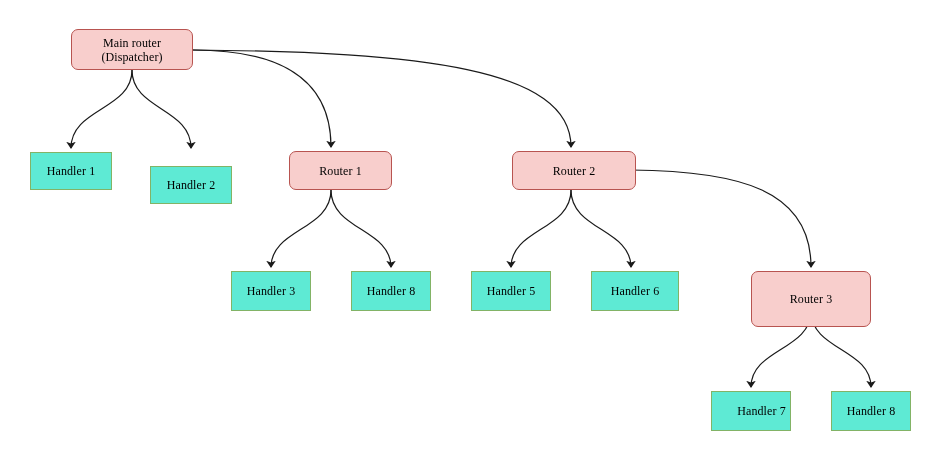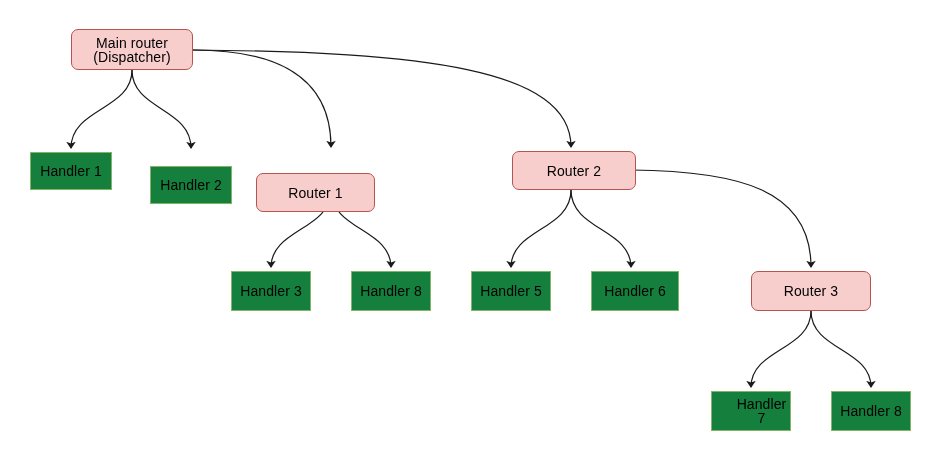--- a/index.html
+++ b/index.html
@@ -21,32 +21,33 @@
     width: 941px;
     height: 461px;
   }
   .node {
     position: absolute;
     box-sizing: border-box;
     display: flex;
     align-items: center;
     justify-content: center;
     text-align: center;
-    font-size: 14px;
+    font-size: 12px;
     line-height: 14px;
     color: #000000;
     letter-spacing: 0.1px;
+    font-family: Liberation Serif, serif;
   }
   .node-router {
     background: #f8cecc;
     border: 1px solid #b85450;
     border-radius: 7px;
   }
   .node-handler {
-    background: #15803d;
+    background: #5eead4;
     border: 1px solid #82b366;
     border-radius: 0;
   }
   .node-label {
     white-space: pre-line;
     pointer-events: none;
   }
   .edge-layer {
     position: absolute;
     left: 0;
@@ -86,39 +87,39 @@
       <div class="node node-router" style="left: 71px; top: 29px; width: 122px; height: 41px;">
         <span class="node-label">Main router
 (Dispatcher)</span>
       </div>
       <div class="node node-handler" style="left: 30px; top: 152px; width: 82px; height: 38px;">
         <span class="node-label">Handler 1</span>
       </div>
       <div class="node node-handler" style="left: 150px; top: 166px; width: 82px; height: 38px;">
         <span class="node-label">Handler 2</span>
       </div>
-      <div class="node node-router" style="left: 256px; top: 151px; width: 119px; height: 39px; margin-top: 22px;">
+      <div class="node node-router" style="left: 289px; top: 151px; width: 103px; height: 39px;">
         <span class="node-label">Router 1</span>
       </div>
       <div class="node node-router" style="left: 512px; top: 151px; width: 124px; height: 39px;">
         <span class="node-label">Router 2</span>
       </div>
       <div class="node node-handler" style="left: 231px; top: 271px; width: 80px; height: 40px;">
         <span class="node-label">Handler 3</span>
       </div>
       <div class="node node-handler" style="left: 351px; top: 271px; width: 80px; height: 40px;">
         <span class="node-label">Handler 8</span>
       </div>
       <div class="node node-handler" style="left: 471px; top: 271px; width: 80px; height: 40px;">
         <span class="node-label">Handler 5</span>
       </div>
       <div class="node node-handler" style="left: 591px; top: 271px; width: 88px; height: 40px;">
         <span class="node-label">Handler 6</span>
       </div>
-      <div class="node node-router" style="left: 751px; top: 271px; width: 120px; height: 40px;">
+      <div class="node node-router" style="left: 751px; top: 271px; width: 120px; height: 56px;">
         <span class="node-label">Router 3</span>
       </div>
       <div class="node node-handler" style="left: 711px; top: 391px; width: 80px; height: 40px; padding-left: 21px;">
         <span class="node-label">Handler 7</span>
       </div>
       <div class="node node-handler" style="left: 831px; top: 391px; width: 80px; height: 40px;">
         <span class="node-label">Handler 8</span>
       </div>
     </div>
 

